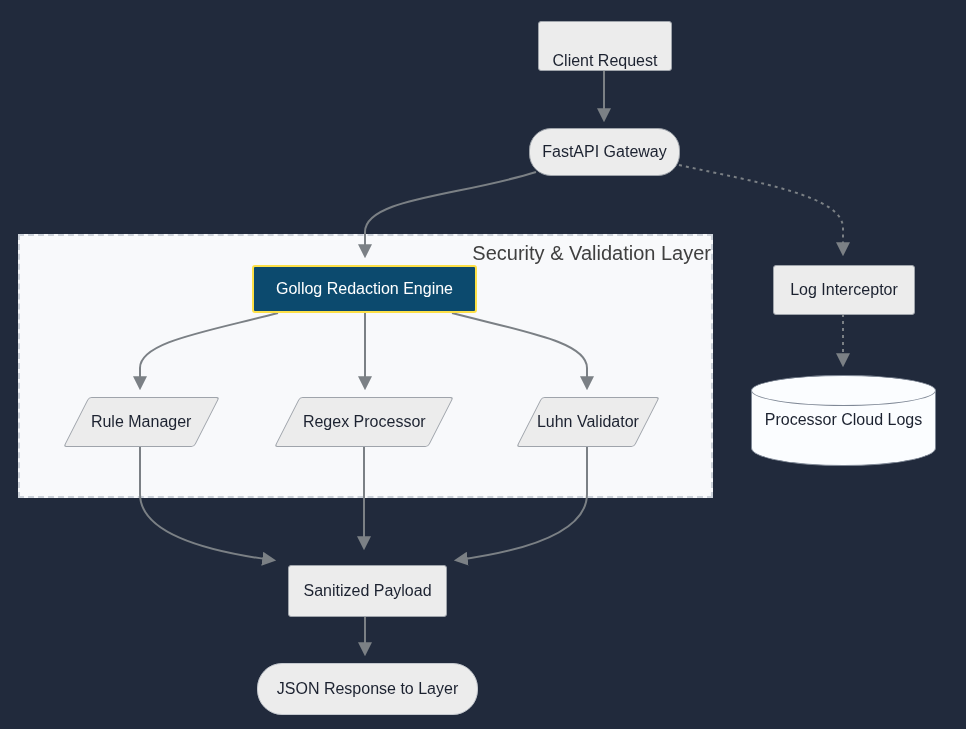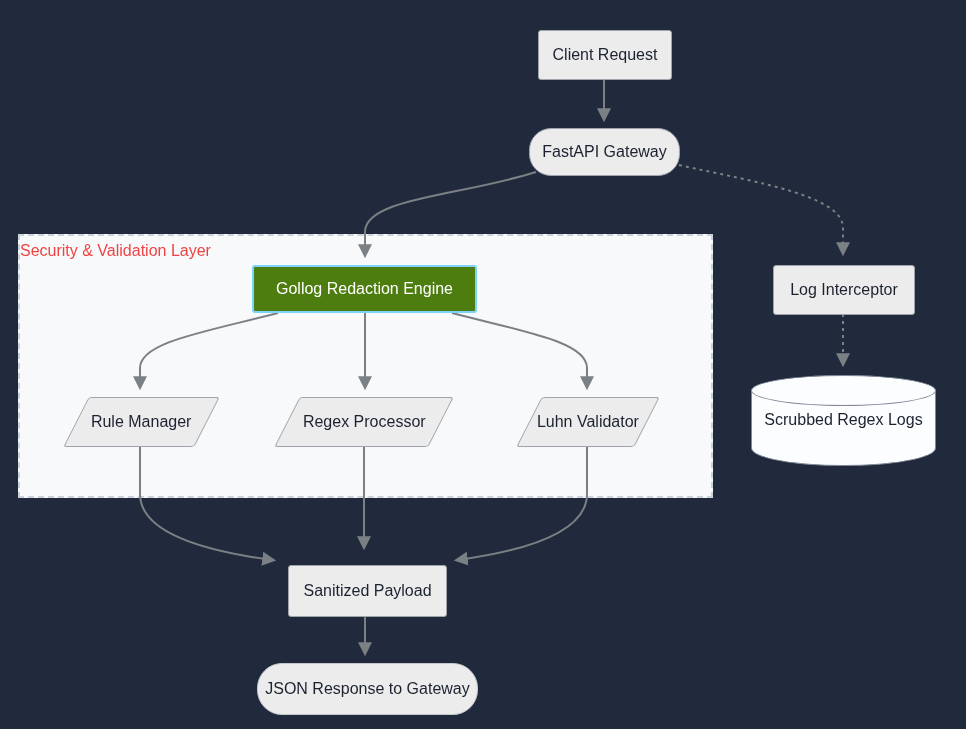--- a/index.html
+++ b/index.html
@@ -10,30 +10,30 @@
     color:#1c2230;
   }
   svg.edges{position:absolute;left:0;top:0;z-index:2;pointer-events:none;}
   .node{
     position:absolute;z-index:3;display:flex;align-items:center;justify-content:center;
     background:#ececec;border:1px solid #9fa4ab;border-radius:3px;
     font-size:16px;text-align:center;line-height:1.15;
   }
   .node.rounded{border-radius:22px;}
   .node.stadium{border-radius:25px;border-color:#c4c8ce;}
-  .node.highlight{background:#4d7c0f;border:2px solid #7dd3fc;color:#ffffff;}
+  .node.highlight{background:#0c4a6e;border:2px solid #fde047;color:#ffffff;}
   .node.para{transform:skewX(-27deg);border-color:#9fa4ab;}
   .node.para > span{display:block;transform:skewX(27deg);}
   .subgraph{
     position:absolute;z-index:1;background:#f8f9fb;
     border:2px dashed #ccd2da;box-sizing:border-box;
   }
   .subgraph-title{
-    position:absolute;top:6px;left:0;width:100%;text-align:left;
-    font-size:16px;color:#ef4444;
+    position:absolute;top:6px;left:0;width:100%;text-align:right;
+    font-size:20px;color:#404040;
   }
   .cylinder{position:absolute;z-index:3;}
   .cyl-body{
     position:absolute;left:0;right:0;top:15px;bottom:0;
     background:#fbfdff;border:1.5px solid #7f8896;border-top:none;
     border-radius:0 0 50% 50% / 0 0 18px 18px;box-sizing:border-box;
   }
   .cyl-top{
     position:absolute;left:0;right:0;top:0;height:31px;
     background:#fbfdff;border:1.5px solid #7f8896;border-radius:50%;
@@ -67,21 +67,21 @@
       <path d="M365,313 L365,386" marker-end="url(#arrowhead)"></path>
       <path d="M452,313 C525,332 587,342 587,368 L587,386" marker-end="url(#arrowhead)"></path>
       <path d="M140,446 L140,494 C140,528 190,549 272,560" marker-end="url(#arrowhead)"></path>
       <path d="M364,446 L364,546" marker-end="url(#arrowhead)"></path>
       <path d="M587,446 L587,494 C587,528 538,549 458,560" marker-end="url(#arrowhead)"></path>
       <path d="M365,608 L365,652" marker-end="url(#arrowhead)"></path>
       <path d="M843,314 L843,363" stroke-dasharray="3 4" marker-end="url(#arrowhead)"></path>
     </g>
   </svg>
 
-  <div class="node" style="left:538px;top:30px;width:132px;height:48px;">
+  <div class="node" style="left:538px;top:21px;width:132px;height:48px;align-items:flex-end;">
     <span>Client Request</span>
   </div>
 
   <div class="node rounded" style="left:529px;top:128px;width:149px;height:46px;">
     <span>FastAPI Gateway</span>
   </div>
 
   <div class="node highlight" style="left:252px;top:265px;width:225px;height:48px;box-sizing:border-box;">
     <span>Gollog Redaction Engine</span>
   </div>
@@ -96,26 +96,26 @@
 
   <div class="node para" style="left:529px;top:397px;width:116px;height:48px;">
     <span>Luhn Validator</span>
   </div>
 
   <div class="node" style="left:288px;top:557px;width:157px;height:50px;margin-top:8px;">
     <span>Sanitized Payload</span>
   </div>
 
   <div class="node stadium" style="left:257px;top:663px;width:219px;height:50px;">
-    <span>JSON Response to Gateway</span>
+    <span>JSON Response to Layer</span>
   </div>
 
   <div class="node" style="left:773px;top:265px;width:140px;height:48px;align-items:center;">
     <span>Log Interceptor</span>
   </div>
 
   <div class="cylinder" style="left:751px;top:375px;width:185px;height:91px;">
     <div class="cyl-body"></div>
     <div class="cyl-top"></div>
-    <div class="cyl-label">Scrubbed Regex Logs</div>
+    <div class="cyl-label">Processor Cloud Logs</div>
   </div>
 
 </div>
 
 </body></html>

